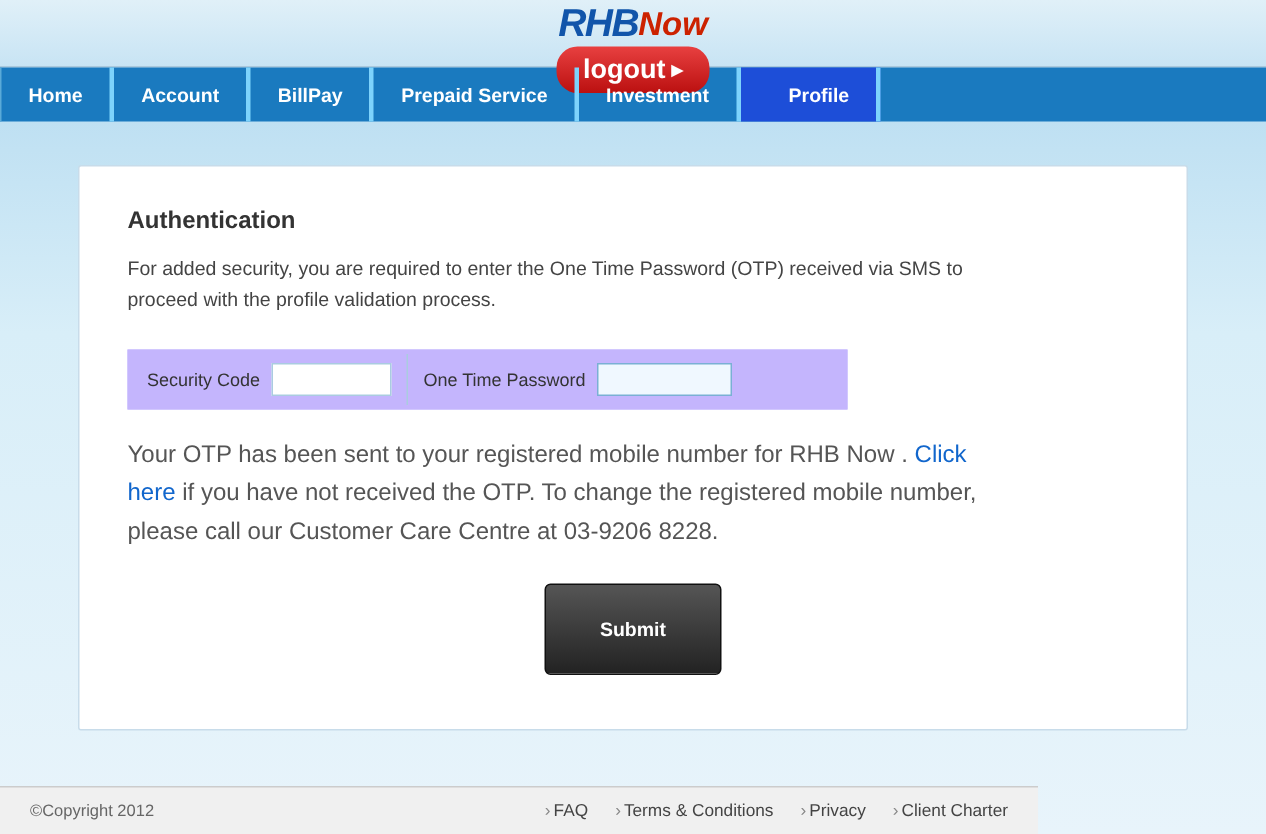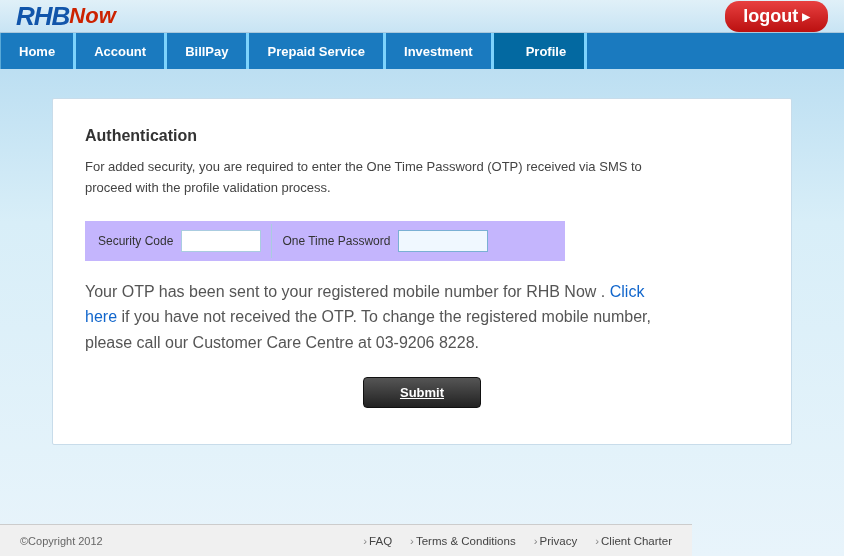--- a/index.html
+++ b/index.html
@@ -7,26 +7,27 @@
       font-family: Arial, Helvetica, sans-serif;
       font-size: 13px;
       background: linear-gradient(to bottom, #b0d8ef 0%, #d8eef8 40%, #e8f4fb 100%);
       min-height: 556px;
       width: 844px;
     }
 
     
     .header {
       background: linear-gradient(to bottom, #e0f0f8, #c8e4f4);
-      height: 33px;
+      height: 45px;
       display: flex;
       align-items: center;
       justify-content: space-between;
       padding: 0 16px;
       border-bottom: 1px solid #aac8dc;
+      flex-direction: column;
     }
     .logo {
       display: flex;
       align-items: center;
     }
     .logo-rhb {
       font-size: 26px;
       font-weight: 900;
       color: #1155aa;
       font-style: italic;
@@ -71,21 +72,21 @@
       font-size: 13px;
       font-weight: bold;
       cursor: pointer;
       border-right: 3px solid #7dd3fc;
       text-decoration: none;
     }
     .nav-item:first-child {
       border-left: 1px solid #5aaad8;
     }
     .nav-item.active {
-      background: #0369a1;
+      background: #1d4ed8;
       color: white;
       padding-left: 32px;
     }
 
     
     .main-container {
       margin: 29px auto;
       width: 740px;
       background: white;
       border: 1px solid #c8dcea;
@@ -178,27 +179,26 @@
     .info-text a {
       color: #1166cc;
       text-decoration: none;
     }
 
     .submit-btn {
       background: linear-gradient(to bottom, #555, #222);
       color: white;
       border: 1px solid #111;
       border-radius: 4px;
-      padding: 7px 36px;
+      padding: 22px 36px;
       font-size: 13px;
       font-weight: bold;
       cursor: pointer;
       display: block;
       margin: 0 auto;
-      text-decoration: underline;
     }
 
     
     .footer {
       position: fixed;
       bottom: 0;
       width: 692px;
       background: #f0f0f0;
       border-top: 1px solid #ccc;
       height: 32px;

